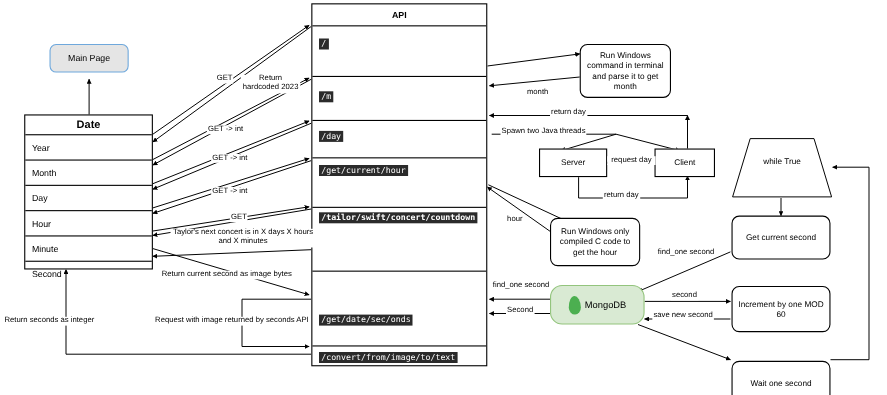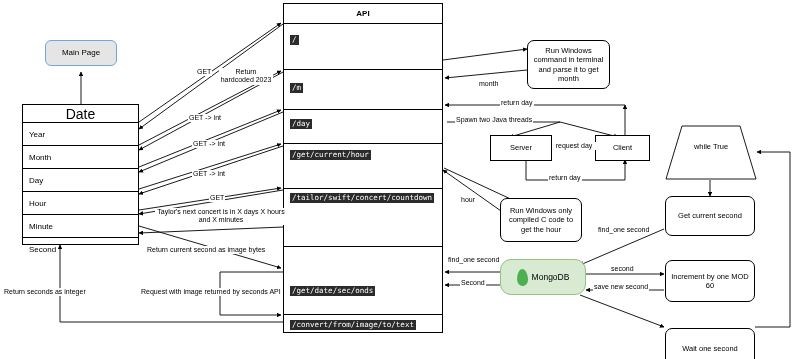--- a/index.html
+++ b/index.html
@@ -18,22 +18,22 @@
   .mongo{background:#d9ead3;border:1px solid #93c47d;border-radius:11px;
          font-size:8.5px;}
   .mongo .mlabel{margin-left:4px;}
 
   
   .table{position:absolute;box-sizing:border-box;border:1px solid #000;
          background:#fff;}
   .trow{box-sizing:border-box;height:23px;border-bottom:1px solid #000;
         display:flex;align-items:center;padding-left:6px;font-size:8px;color:#000;}
   .trow:last-child{border-bottom:none;}
-  .thead{justify-content:center;padding-left:0;font-weight:normal;height:18px;
-         font-size:14px;}
+  .thead{justify-content:center;padding-left:0;font-weight:bold;height:18px;
+         font-size:10px;}
 
   
   .api{position:absolute;box-sizing:border-box;border:1px solid #000;background:#fff;}
   .api-title{height:19px;border-bottom:1px solid #000;display:flex;
              align-items:center;justify-content:center;font-weight:bold;font-size:8px;}
   .api-row{box-sizing:border-box;border-bottom:1px solid #000;position:relative;}
   .api-row:last-child{border-bottom:none;}
   .code{position:absolute;left:6px;background:#2b2b2b;color:#ffffff;
         font-family:"DejaVu Sans Mono", monospace;font-size:7.5px;
         padding:1px 2px;white-space:nowrap;line-height:1.1;}
@@ -158,21 +158,21 @@
 
     <div class="api-row" style="height:34px;">
       <span class="code" style="top:9px;">/day</span>
     </div>
 
     <div class="api-row" style="height:45px;">
       <span class="code" style="top:6px;">/get/current/hour</span>
     </div>
 
     <div class="api-row" style="height:58px;">
-      <span class="code" style="top:4px;">/tailor/swift/concert/countdown</span>
+      <span class="code" style="top:4px;font-weight:bold;">/tailor/swift/concert/countdown</span>
     </div>
 
     <div class="api-row" style="height:68px;">
       <span class="code" style="top:39px;">/get/date/sec/onds</span>
     </div>
 
     <div class="api-row" style="height:39px;">
       <span class="code" style="top:5px;">/convert/from/image/to/text</span>
     </div>
   </div>

